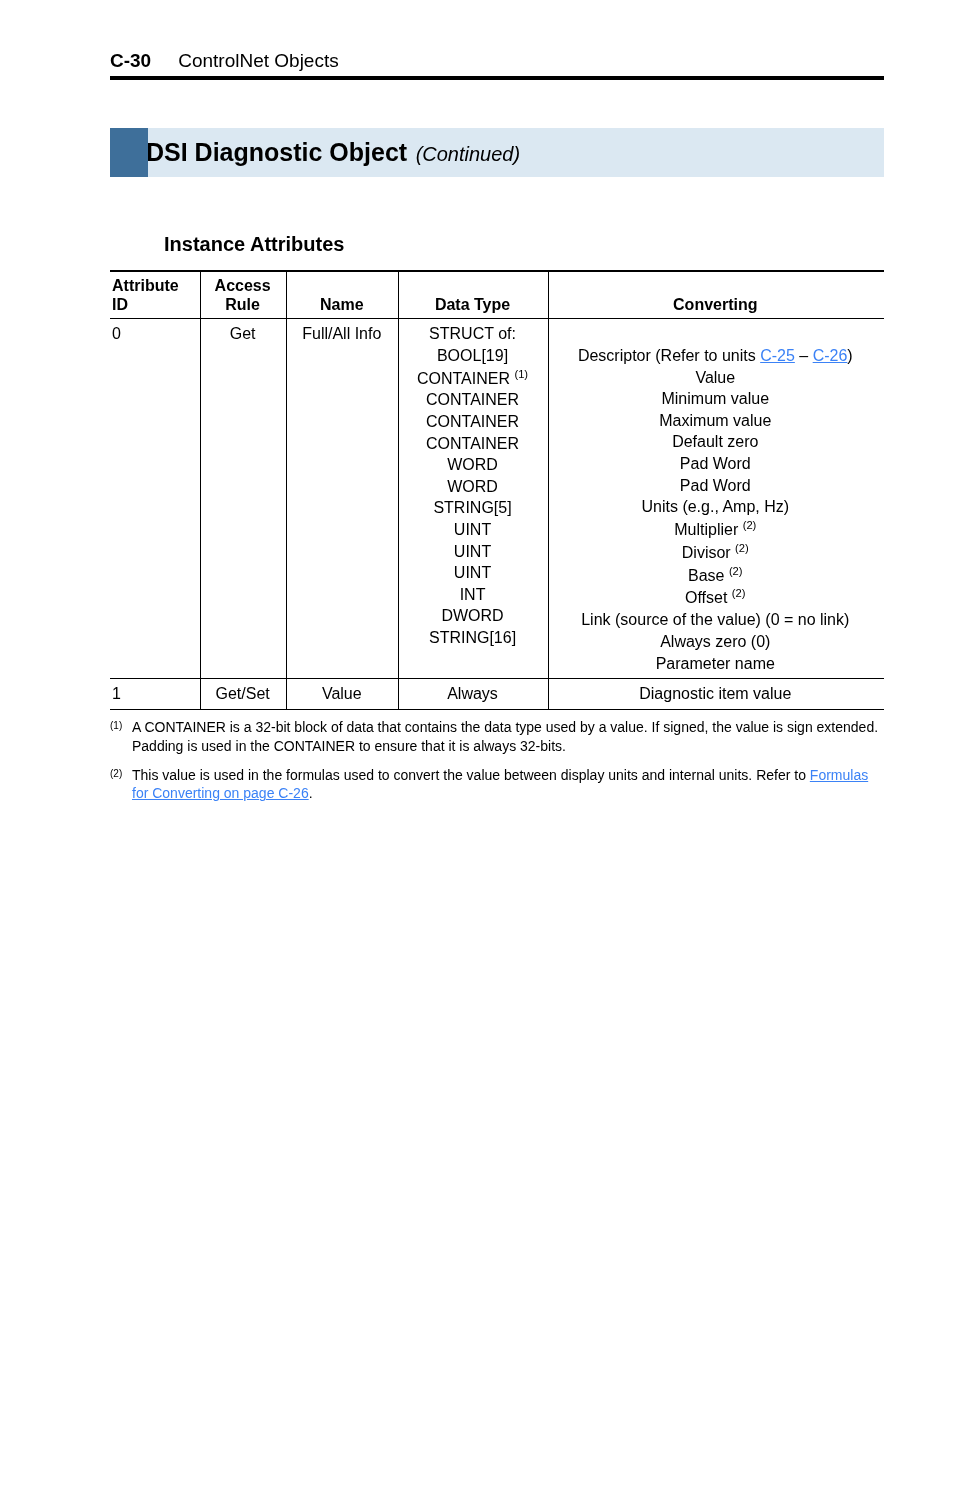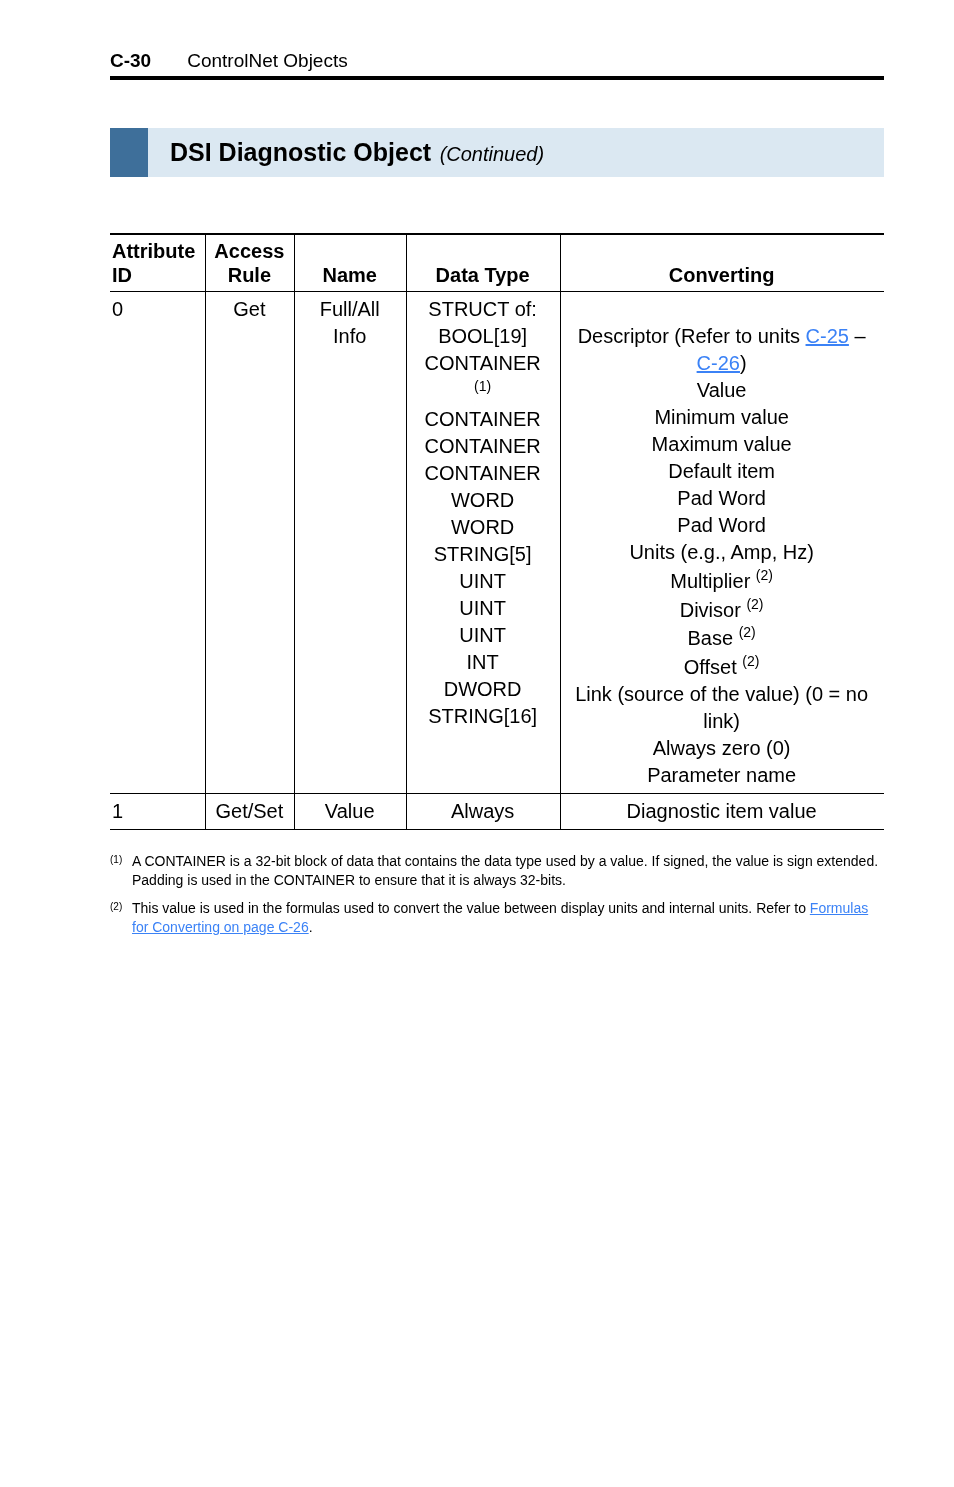--- a/index.html
+++ b/index.html
@@ -13,30 +13,30 @@
   }
   .page {
     padding: 50px 70px 60px 110px;
   }
   .header-row {
     display: flex;
     align-items: baseline;
     font-size: 19px;
     margin-bottom: 4px;
   }
-  .header-page-num { font-weight: bold; margin-right: 36px; }
+  .header-page-num { font-weight: bold; margin-right: 27px; }
   .header-chapter { font-weight: normal; }
   .header-rule {
     border: none;
     border-top: 4px solid #000;
     margin: 0 0 48px 0;
   }
   .section-title-bar {
     background: #dbe8f2;
-    padding: 10px 0 10px 60px;
+    padding: 10px 0 10px 36px;
     margin-bottom: 56px;
     position: relative;
   }
   .section-title-bar::before {
     content: "";
     position: absolute;
     left: 0; top: 0;
     width: 38px;
     height: 100%;
     background: #3e6f9a;
@@ -54,22 +54,22 @@
     margin-left: 4px;
   }
   .subhead {
     font-size: 20px;
     font-weight: bold;
     margin: 0 0 14px 54px;
   }
   table.attrs {
     border-collapse: collapse;
     width: 100%;
-    font-size: 20px;
-    margin-bottom: 22px;
+    font-size: 16px;
+    margin-bottom: 8px;
   }
   table.attrs th {
     text-align: left;
     font-weight: bold;
     vertical-align: bottom;
     padding: 4px 10px 4px 2px;
     border-top: 2px solid #000;
     border-bottom: 1.5px solid #000;
     line-height: 1.2;
   }
@@ -112,20 +112,21 @@
     <span class="header-page-num">C-30</span>
     <span class="header-chapter">ControlNet Objects</span>
   </div>
   <hr class="header-rule">
 
   <div class="section-title-bar">
     <span class="section-title-text">DSI Diagnostic Object</span>
     <span class="section-title-cont">(Continued)</span>
   </div>
 
+  <div class="subhead">Instance Attributes</div>
 
   <table class="attrs">
     <thead>
       <tr>
         <th>
           <span>Attribute</span><br>
           <span>ID</span>
         </th>
         <th>
           <span>Access</span><br>
@@ -163,21 +164,21 @@
           <span>INT</span><br>
           <span>DWORD</span><br>
           <span>STRING[16]</span>
         </td>
         <td>
           <span></span><br>
           <span>Descriptor (Refer to units </span><a href="#" class="link">C-25</a><span> – </span><a href="#" class="link">C-26</a><span>)</span><br>
           <span>Value</span><br>
           <span>Minimum value</span><br>
           <span>Maximum value</span><br>
-          <span>Default item</span><br>
+          <span>Default zero</span><br>
           <span>Pad Word</span><br>
           <span>Pad Word</span><br>
           <span>Units (e.g., Amp, Hz)</span><br>
           <span>Multiplier </span><span class="sup">(2)</span><br>
           <span>Divisor </span><span class="sup">(2)</span><br>
           <span>Base </span><span class="sup">(2)</span><br>
           <span>Offset </span><span class="sup">(2)</span><br>
           <span>Link (source of the value) (0 = no link)</span><br>
           <span>Always zero (0)</span><br>
           <span>Parameter name</span>

